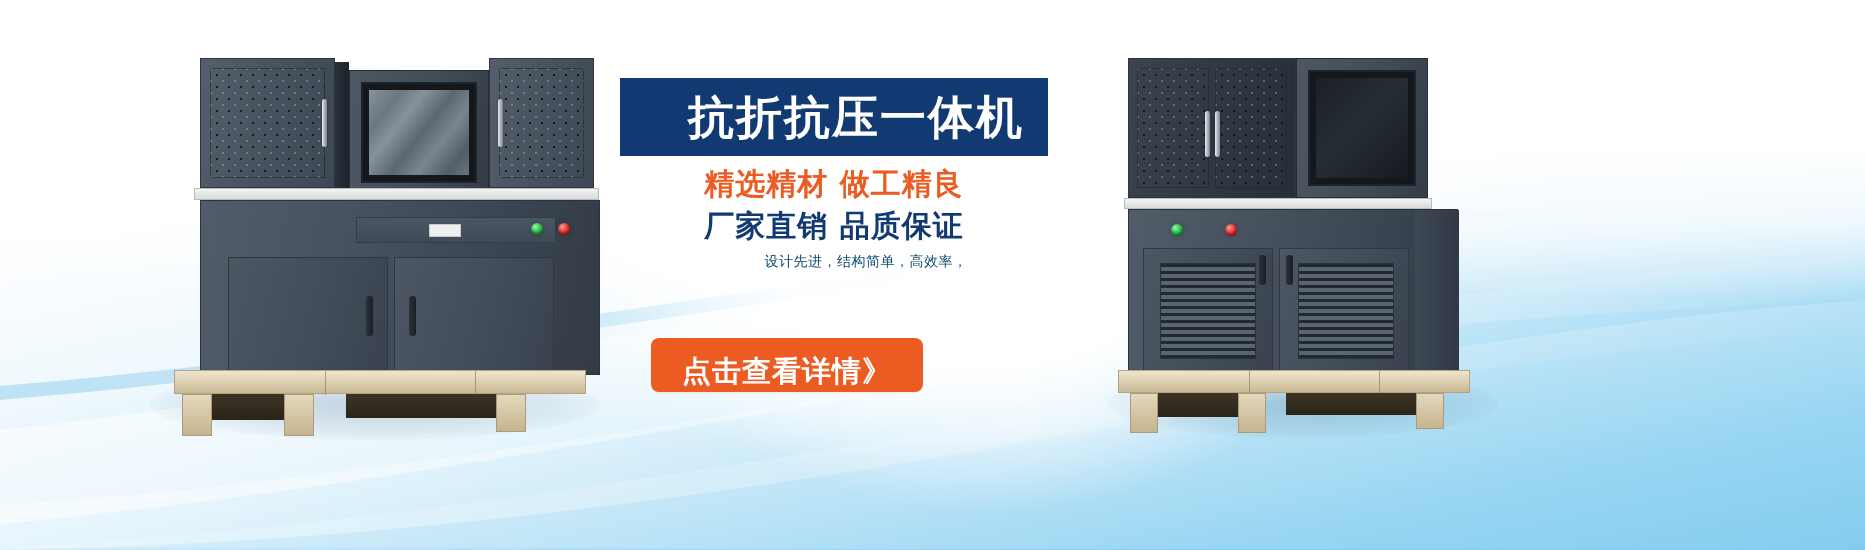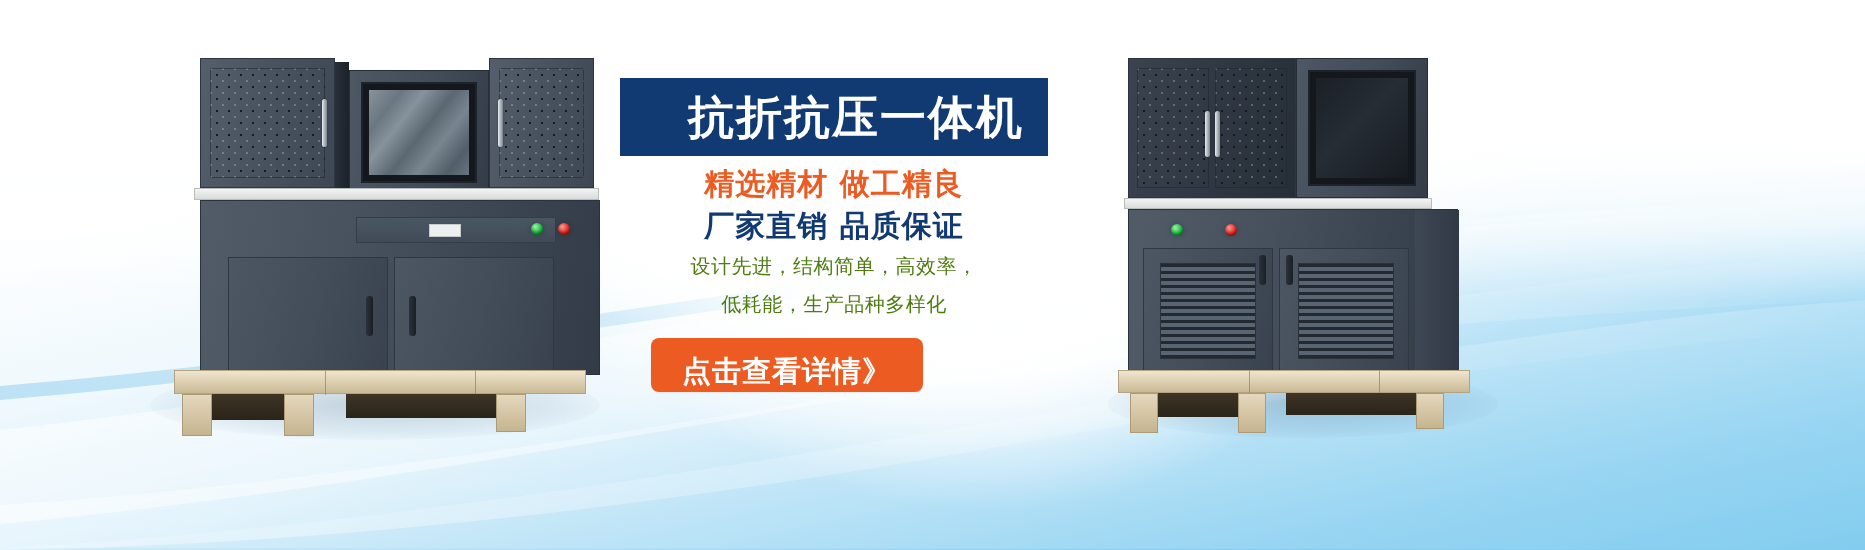--- a/index.html
+++ b/index.html
@@ -120,24 +120,24 @@
     width:428px; text-align:center;
     font-weight:700;
     font-size:30px;
     letter-spacing:1px;
     white-space:nowrap;
   }
   .sub1 { top:164px; color:#ec5b22; }
   .sub2 { top:206px; color:#123a72; }
 
   .desc-line {
-    position:absolute; left:620px;
+    position:absolute; left:652px;
     width:428px; text-align:center;
-    font-size:20px;
-    color:#4d7c0f;
+    font-size:14px;
+    color:#0c4a6e;
     letter-spacing:0.5px;
     white-space:nowrap;
   }
   .desc1 { top:253px; }
   .desc2 { top:291px; }
 
   .cta {
     position:absolute; left:651px; top:338px;
     width:272px; height:54px;
     background:#ec5b22;
@@ -290,19 +290,18 @@
   <div class="title-bar">
     <span class="title-text">抗折抗压一体机</span>
   </div>
 
   <div class="sub-line sub2">厂家直销 品质保证</div>
 
   <div class="sub-line sub1">精选精材 做工精良</div>
 
   <div class="desc-line desc1">设计先进，结构简单，高效率，</div>
 
-  <div class="desc-line desc2">低耗能，生产品种多样化</div>
 
   <div class="cta">
     <span class="cta-text">点击查看详情》</span>
   </div>
 
 </div>
 
 </body></html>

